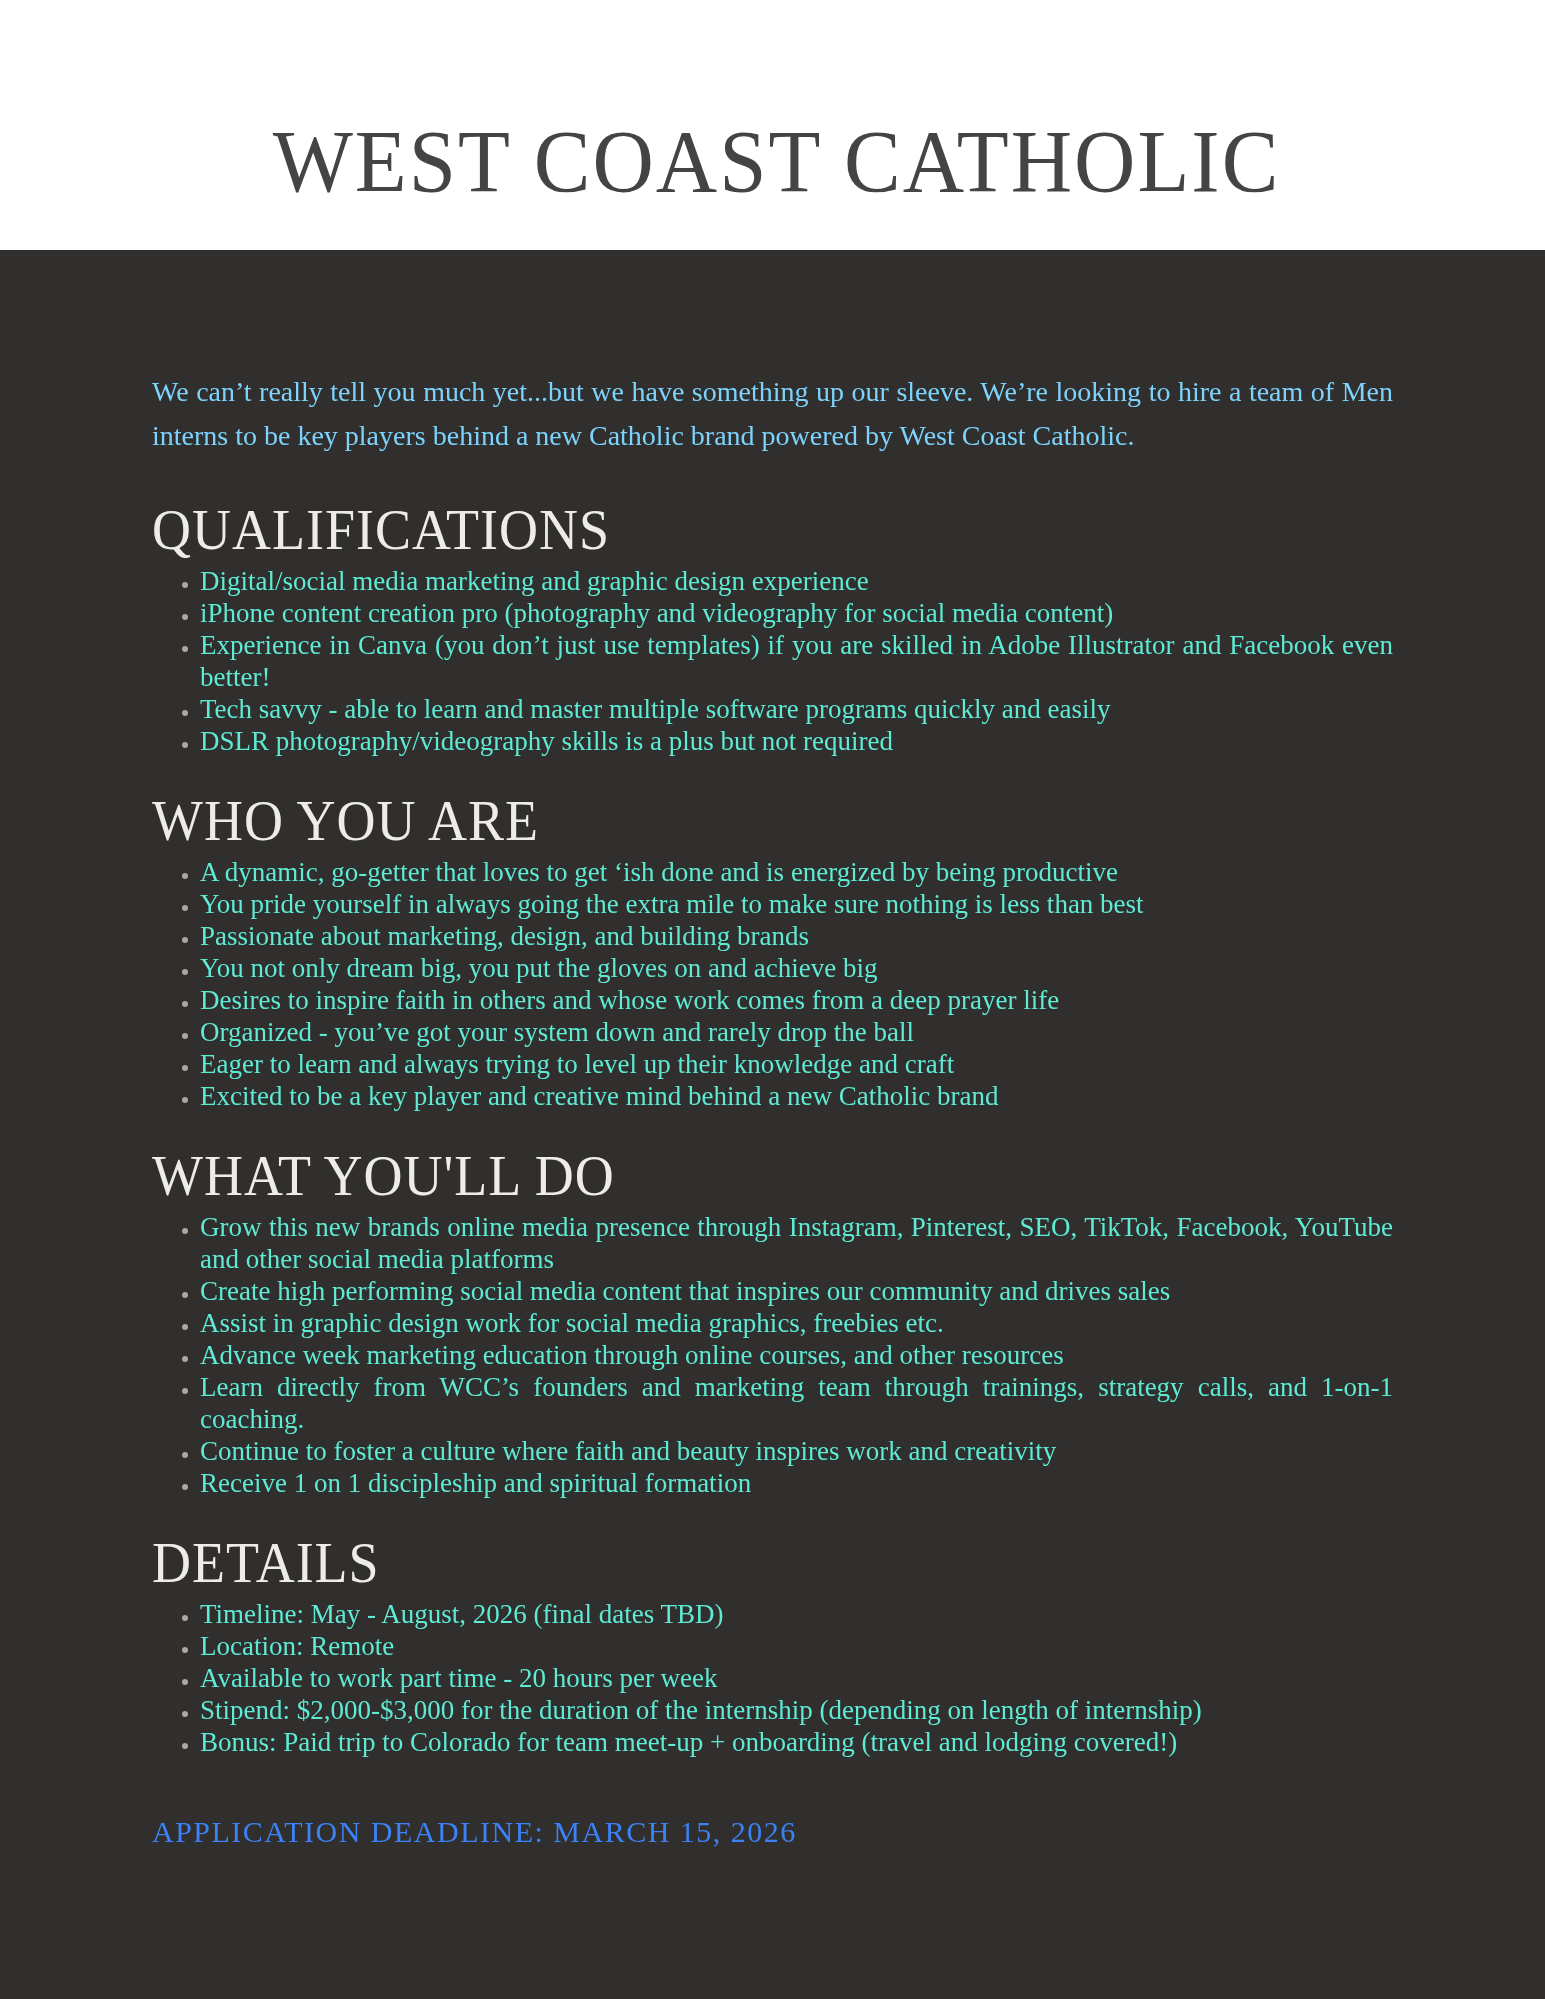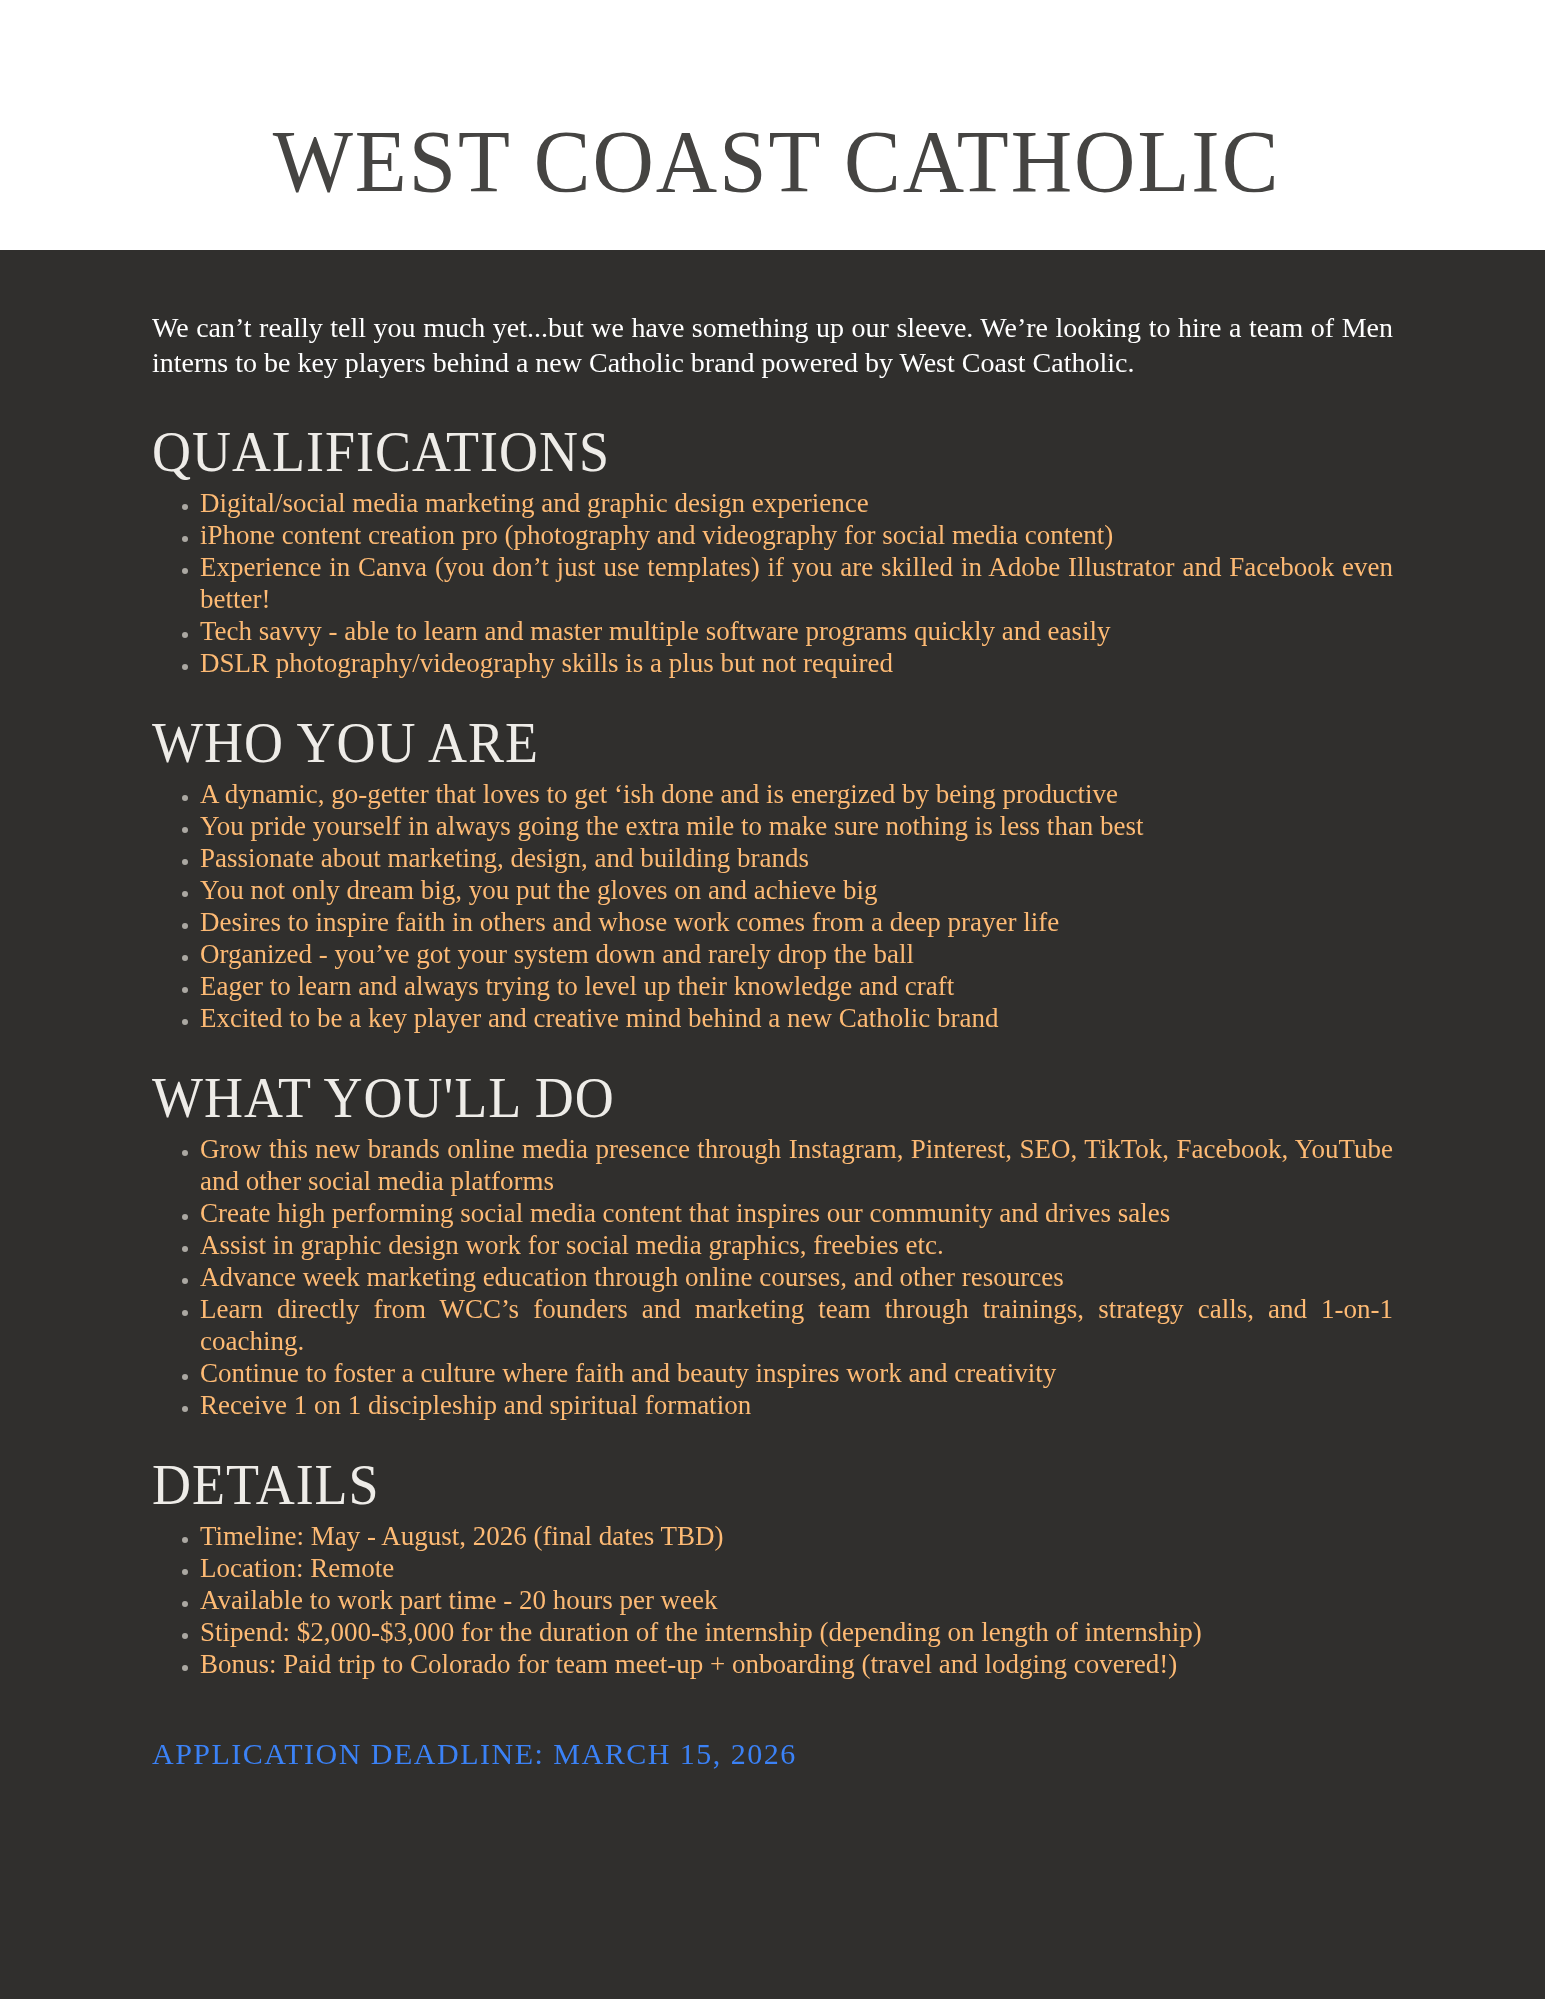--- a/index.html
+++ b/index.html
@@ -32,43 +32,43 @@
     color: #454442;
     white-space: nowrap;
     transform: scaleY(1.05);
     transform-origin: bottom center;
   }
   .content {
     padding: 0 152px;
   }
   .intro {
     margin: 0;
-    padding-top: 60px;
-    color: #ffffff;
+    padding-top: 120px;
+    color: #7dd3fc;
     font-size: 28px;
-    line-height: 35px;
+    line-height: 44px;
     text-align: justify;
   }
   .section-heading {
     margin: 36px 0 4px 0;
     font-weight: normal;
     font-size: 54px;
     line-height: 59px;
     letter-spacing: 1px;
     color: #eeece8;
     transform: scaleY(1.04);
     transform-origin: left bottom;
   }
   .section-heading.first {
     margin-top: 44px;
   }
   .bullet-list {
     margin: 0;
     padding: 0 0 0 48px;
-    color: #fdba74;
+    color: #5eead4;
     font-size: 27px;
     line-height: 32px;
     text-align: justify;
   }
   .bullet-list li::marker {
     color: #aba8a2;
     font-size: 0.72em;
   }
   .deadline {
     margin: 55px 0 0 0;

